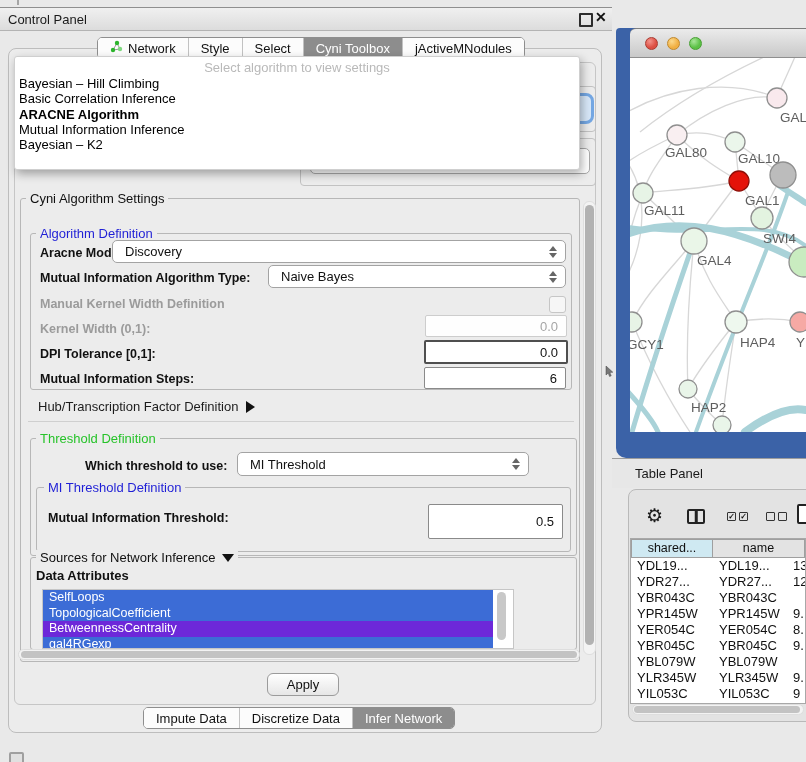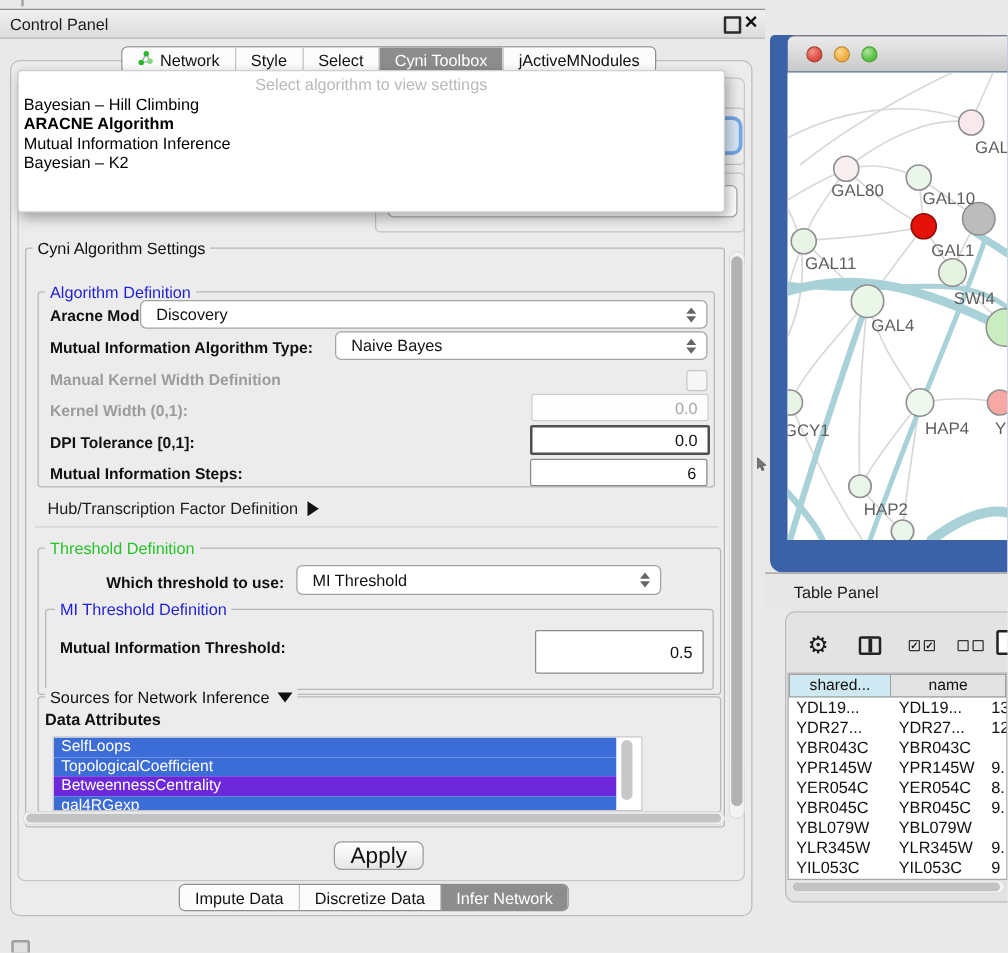--- a/index.html
+++ b/index.html
@@ -42,21 +42,21 @@
   .popup{left:14px;top:56px;width:566px;height:114px;background:#fff;border:1px solid #cfcfcf;border-radius:3px;
          box-shadow:2px 4px 10px rgba(0,0,0,0.32);z-index:20;box-sizing:border-box}
   .popup-ph{position:absolute;left:0;top:3px;width:100%;text-align:center;color:#b9b9b9;font-size:13px}
   .algo-item{position:relative;font-size:13px;line-height:15.3px;padding-left:4px;color:#000;white-space:nowrap}
   .algo-item.b{font-weight:bold}
   
   .attr-list{left:42px;top:589px;width:472px;height:60px;background:#fff;border:1px solid #c6c6c6;overflow:hidden;box-sizing:border-box}
   .attr-item{height:15.5px;line-height:15.5px;font-size:12.5px;color:#fff;padding-left:6px;width:450px;box-sizing:border-box;white-space:nowrap}
   
   .btn{position:absolute;background:linear-gradient(#ffffff,#e6e6e6);border:1px solid #9b9b9b;border-radius:6px;
-       font-size:18px;display:flex;align-items:center;justify-content:center;box-sizing:border-box}
+       font-size:13px;display:flex;align-items:center;justify-content:center;box-sizing:border-box}
   
   .net-frame{left:616px;top:28px;width:190px;height:430px;background:#3b62a7;border-radius:4px 0 0 10px}
   .net-titlebar{left:630px;top:28px;width:176px;height:30px;background:linear-gradient(#ebebeb,#c9c9c9);
       border-top:1px solid #7d7d7d;border-bottom:1px solid #8f8f8f;border-radius:6px 0 0 0;box-sizing:border-box}
   .tl{position:absolute;width:13px;height:13px;border-radius:50%;top:8px;box-sizing:border-box}
   .net-canvas{left:630px;top:58px;width:176px;height:374px;background:#fff;overflow:hidden}
   
   .tp-header{left:612px;top:458px;width:194px;height:30px;background:#e7e7e7;border-top:1px solid #9c9c9c;
       box-sizing:border-box;display:flex;align-items:center;padding-left:23px;font-size:13px;color:#1a1a1a}
   .tp-box{left:628px;top:489px;width:186px;height:233px;background:#e3e3e3;border:1px solid #b9b9b9;border-radius:8px;box-sizing:border-box}
@@ -115,20 +115,21 @@
 
 <div class="abs" style="left:300px;top:86px;width:296px;height:46px;border:1px solid #c2c2c2;border-radius:4px;box-sizing:border-box;z-index:1"></div>
 <div class="abs" style="left:570px;top:93px;width:24px;height:31px;border:3px solid #74a7e3;border-radius:8px;background:#d7e7f8;box-sizing:border-box;z-index:2"></div>
 <div class="abs" style="left:300px;top:138px;width:296px;height:48px;border:1px solid #c2c2c2;border-radius:4px;box-sizing:border-box;z-index:1"></div>
 <div class="abs" style="left:310px;top:148px;width:280px;height:26px;border:1px solid #a8a8a8;border-radius:5px;background:#fff;box-sizing:border-box;z-index:2"></div>
 
 <div class="abs popup">
   <div class="popup-ph">Select algorithm to view settings</div>
   <div id="algo-list" class="abs" style="left:0;top:19px;width:100%">
       <div class="algo-item">Bayesian – Hill Climbing</div>
+      <div class="algo-item">Basic Correlation Inference</div>
       <div class="algo-item b">ARACNE Algorithm</div>
       <div class="algo-item">Mutual Information Inference</div>
       <div class="algo-item">Bayesian – K2</div>
     </div>
 </div>
 
 <div class="grp" style="left:20px;top:198px;width:560px;height:464px"></div>
 <div class="grp-title" style="left:26px;top:191px">Cyni Algorithm Settings</div>
 
 <div class="vscroll-track" style="left:583px;top:201px;width:13px;height:454px"></div>

